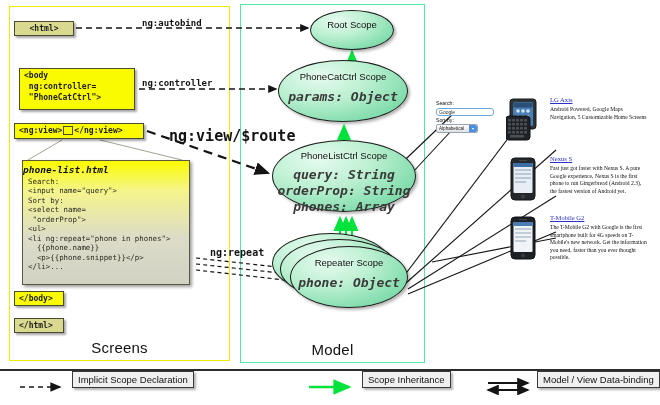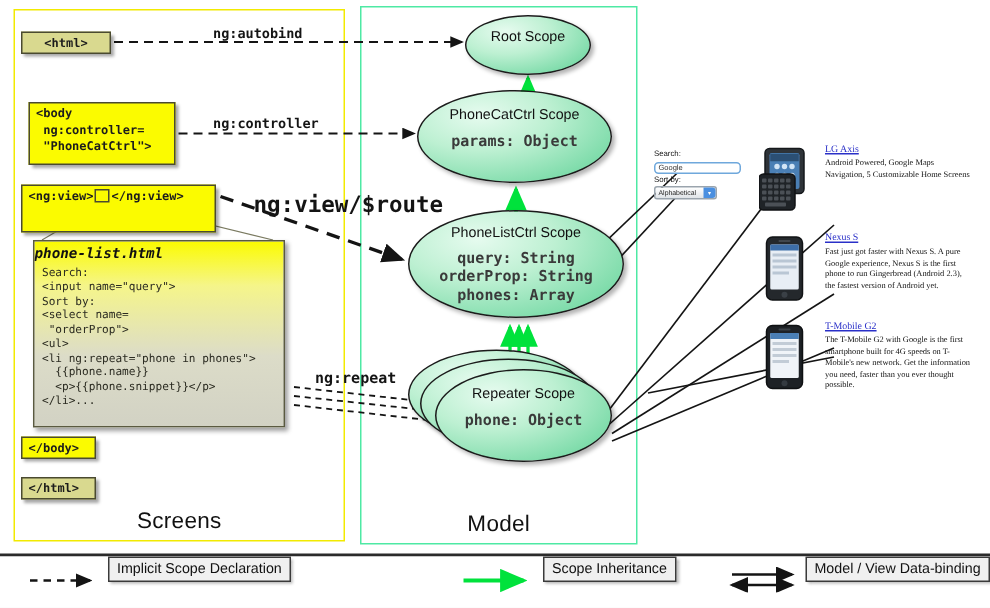--- a/index.html
+++ b/index.html
@@ -72,22 +72,22 @@
     color: #1c1c1c;
     box-shadow: 2px 2px 2px rgba(0,0,0,.35);
     line-height: 1.35;
     padding: 2px 4px;
     white-space: pre;
   }
   .tag-dull { background: #d9d98f; }
   .tag-bright { background: #fbfb00; }
 
   #box-html     { left: 14px;  top: 21px;  width: 60px;  height: 15px; text-align: center; }
-  #box-body     { left: 19px;  top: 68px;  width: 98px;  height: 42px; }
-  #box-ngview   { left: 14px;  top: 123px; width: 130px; height: 32px; }
+  #box-body     { left: 19px;  top: 68px;  width: 116px;  height: 42px; }
+  #box-ngview   { left: 14px;  top: 123px; width: 130px; height: 16px; }
   #box-endbody  { left: 14px;  top: 291px; width: 50px;  height: 15px; }
   #box-endhtml  { left: 14px;  top: 318px; width: 50px;  height: 15px; }
 
   .ngview-slot {
     display: inline-block;
     width: 8px; height: 7px;
     border: 1.2px solid #4a4a30;
     background: #fbfb00;
     vertical-align: middle;
     margin: 0 1px;
@@ -134,24 +134,25 @@
     color: #111;
   }
   .scope-title {
     font-size: 9.5px;
     line-height: 1.12;
     color: #111;
   }
   .scope-props {
     font-family: "DejaVu Sans Mono", monospace;
     font-weight: bold;
-    font-size: 10px;
+    font-size: 13px;
     line-height: 1.25;
     color: #3a3a3a;
     white-space: pre;
+    font-style: italic;
   }
 
   #scope-root      { left: 310px; top: 10px;  width: 84px;  height: 40px; }
   #scope-root .scope-title { padding-top: 9px; }
 
   #scope-catctrl   { left: 278px; top: 60px;  width: 130px; height: 62px; }
   #scope-catctrl .scope-title { padding-top: 11px; }
   #scope-catctrl .scope-props { padding-top: 6px; }
 
   #scope-listctrl  { left: 272px; top: 140px; width: 144px; height: 72px; }

